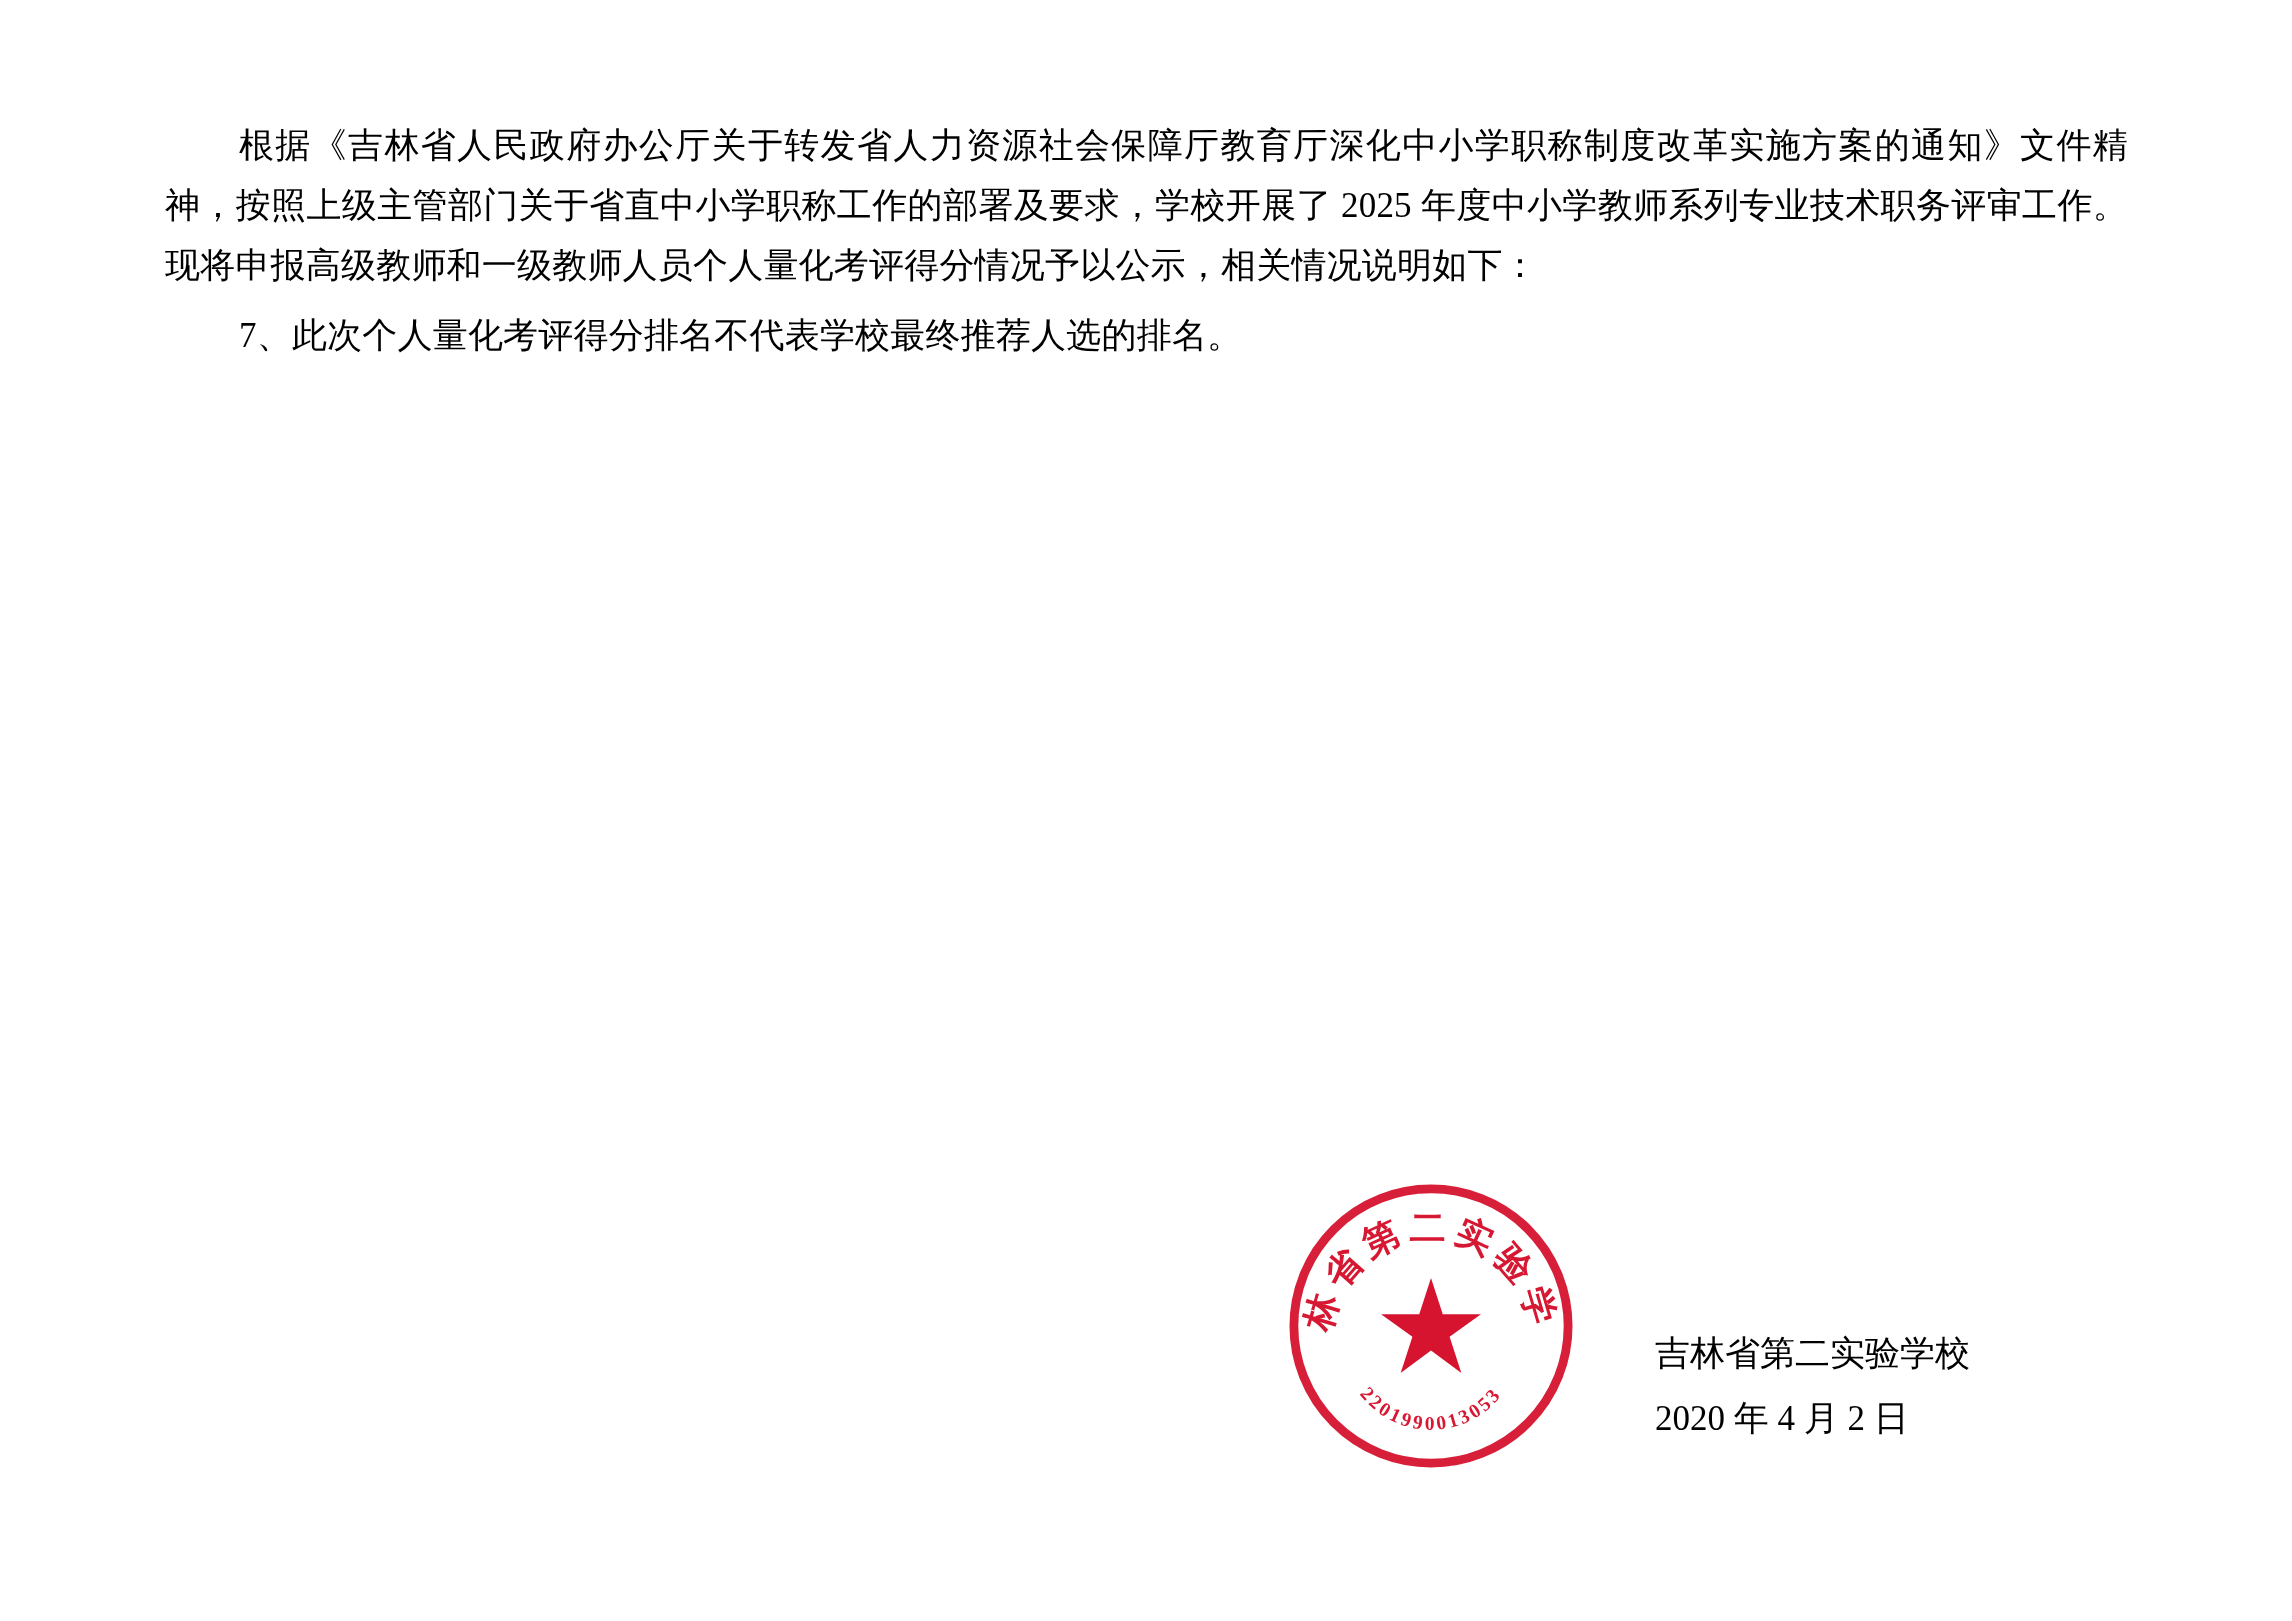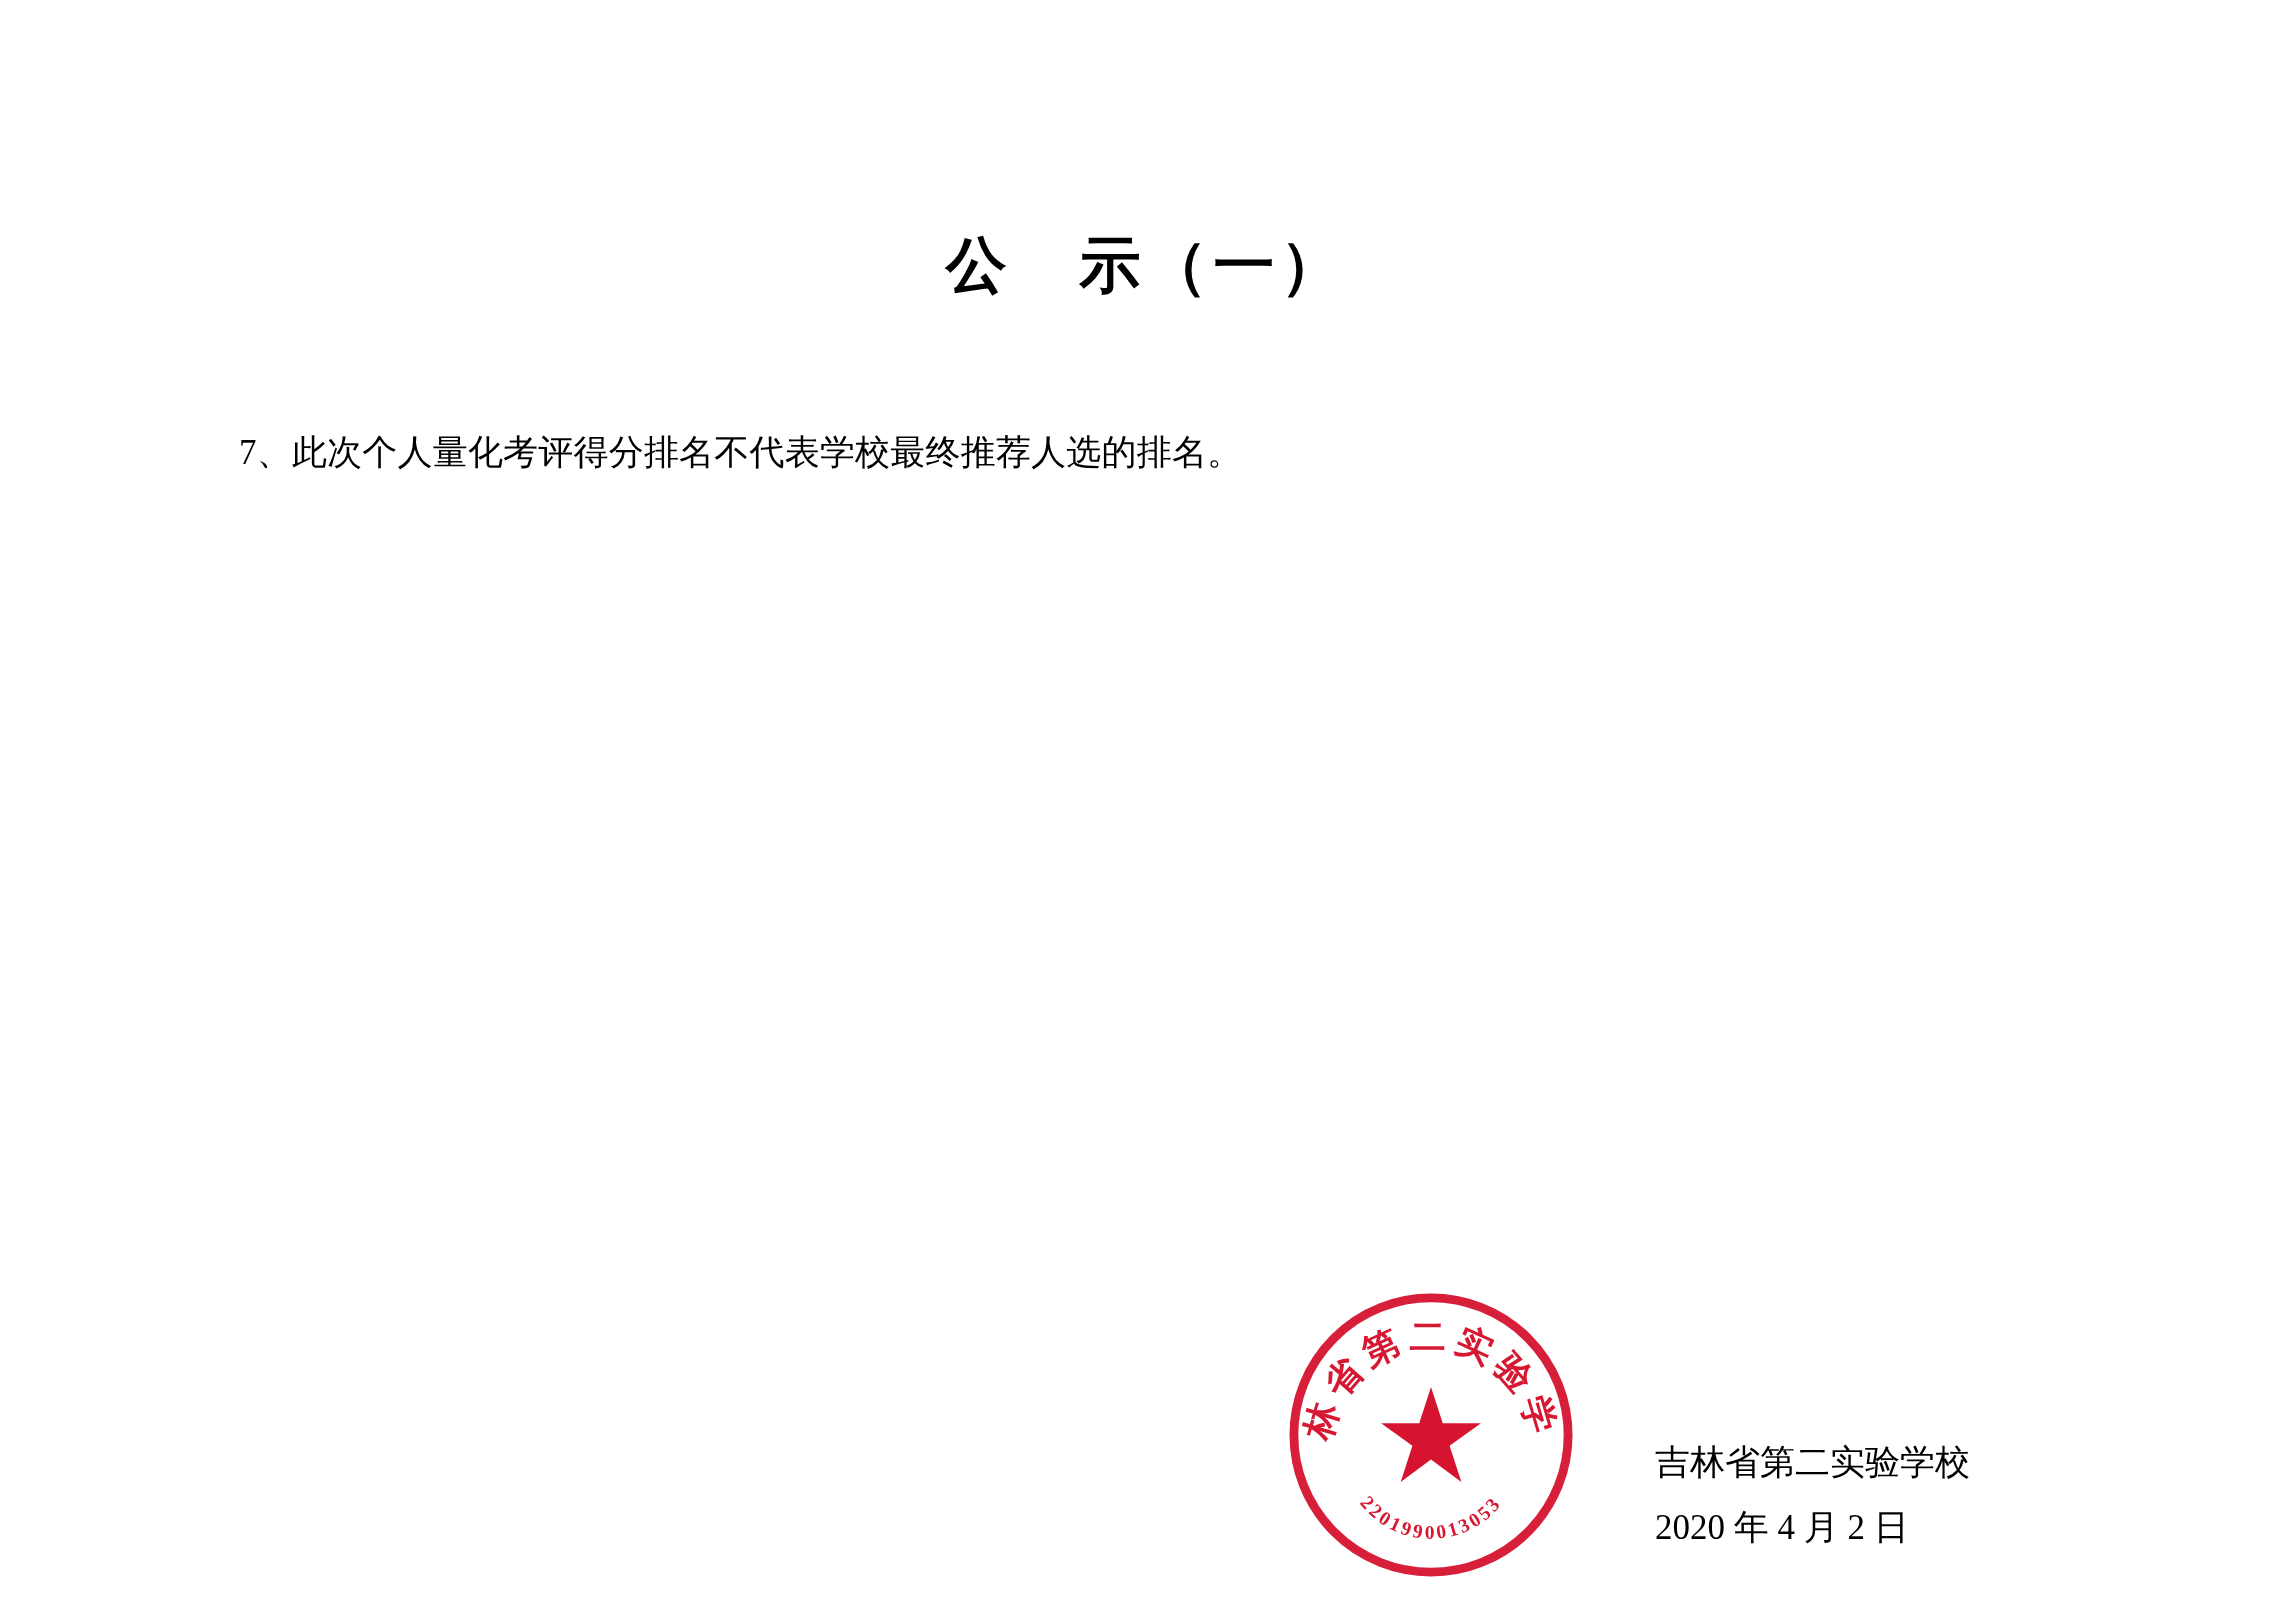--- a/index.html
+++ b/index.html
@@ -78,23 +78,23 @@
   .seal-text {
     font-family: "Liberation Serif", "DejaVu Serif", serif;
     font-weight: bold;
   }
 </style>
 </head>
 <body>
 
 <div class="page">
 
-  <h1 class="doc-title">公　示（一）</h1>
 
   <div class="body-block">
+    <p class="para indent">根据《吉林省人民政府办公厅关于转发省人力资源社会保障厅教育厅深化中小学职称制度改革实施方案的通知》文件精神，按照上级主管部门关于省直中小学职称工作的部署及要求，学校开展了 2025 年度中小学教师系列专业技术职务评审工作。现将申报高级教师和一级教师人员个人量化考评得分情况予以公示，相关情况说明如下：</p>
 
     <p class="para indent numbered">7、此次个人量化考评得分排名不代表学校最终推荐人选的排名。</p>
 
 
   </div>
 
   <div class="sign-block">
     <div class="sign-line">吉林省第二实验学校</div>
     <div class="sign-line">2020 年 4 月 2 日</div>
   </div>

